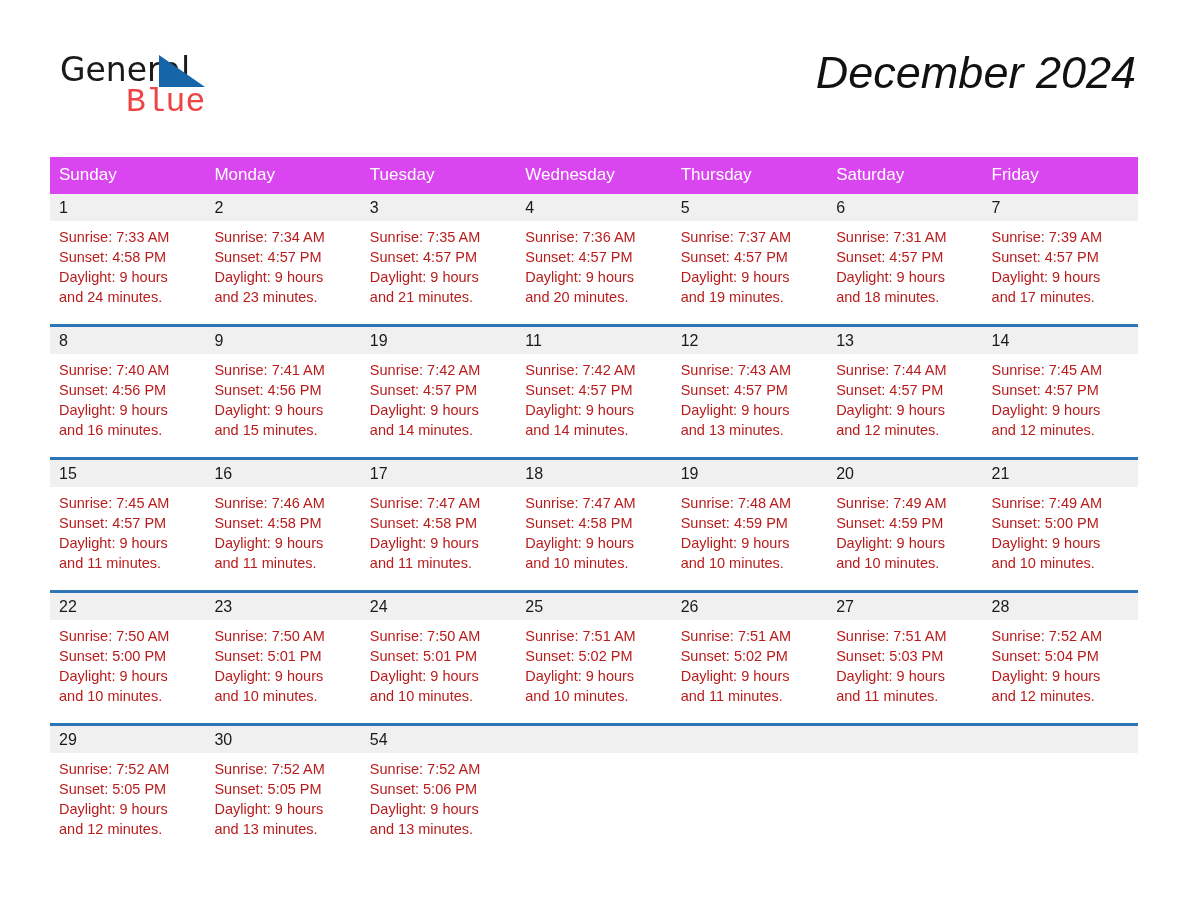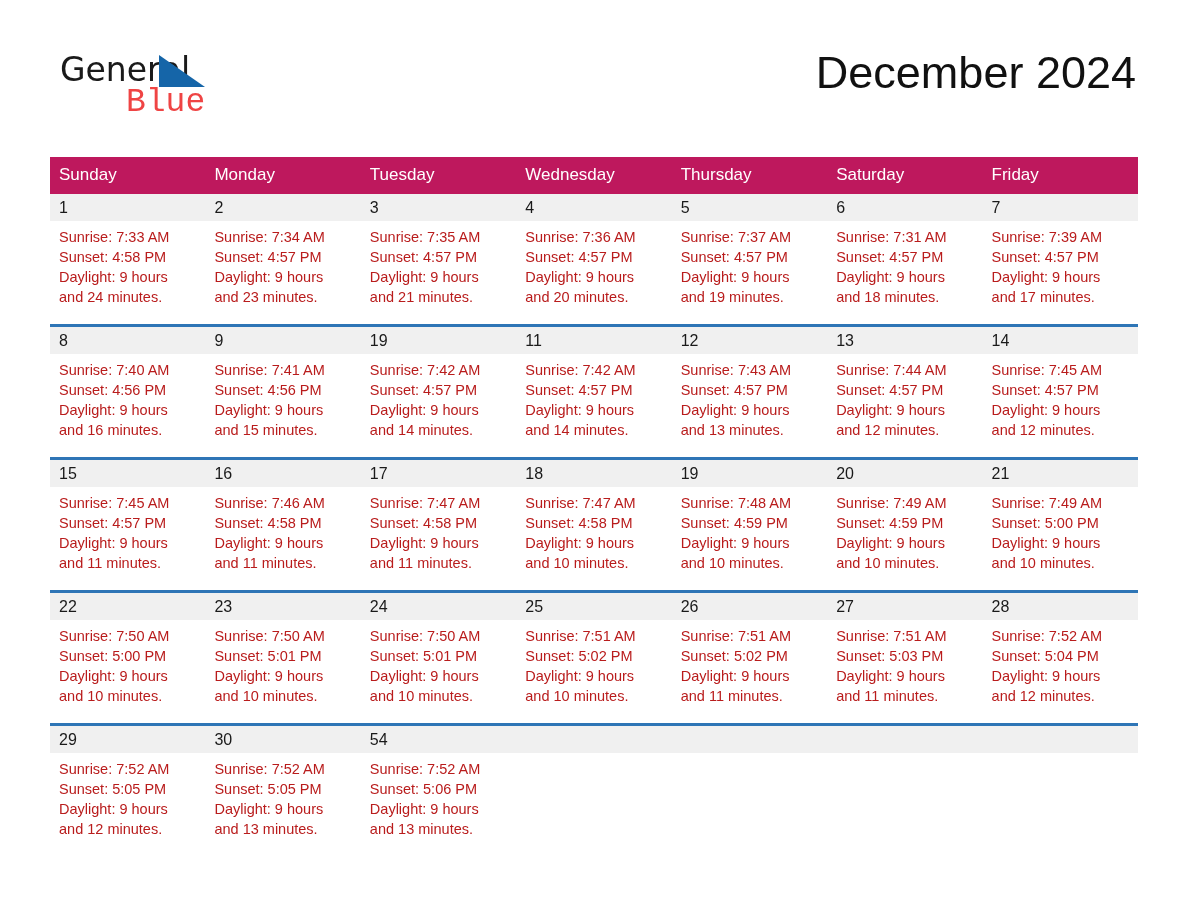--- a/index.html
+++ b/index.html
@@ -63,20 +63,21 @@
     color: #ef4444;
     font-family: Liberation Mono, monospace;
     font-weight: 400;
   }
 
   .title-block {
     position: absolute;
     right: 52px;
     top: 46px;
     text-align: center;
+    font-style: italic;
   }
   .month-title {
     font-size: 45px;
     line-height: 54px;
     font-weight: 400;
     color: #111111;
     letter-spacing: 0px;
     white-space: nowrap;
   }
   .location-title {
@@ -91,21 +92,21 @@
   
   .calendar {
     position: absolute;
     left: 50px;
     top: 157px;
     width: 1088px;
   }
   .weekday-row {
     display: grid;
     grid-template-columns: repeat(7, 1fr);
-    background: #be185d;
+    background: #d946ef;
   }
   .weekday-cell {
     padding: 8px 0 9px 9px;
     color: #ffffff;
     font-size: 17px;
     line-height: 20px;
     font-weight: 400;
   }
 
   .week-row {

